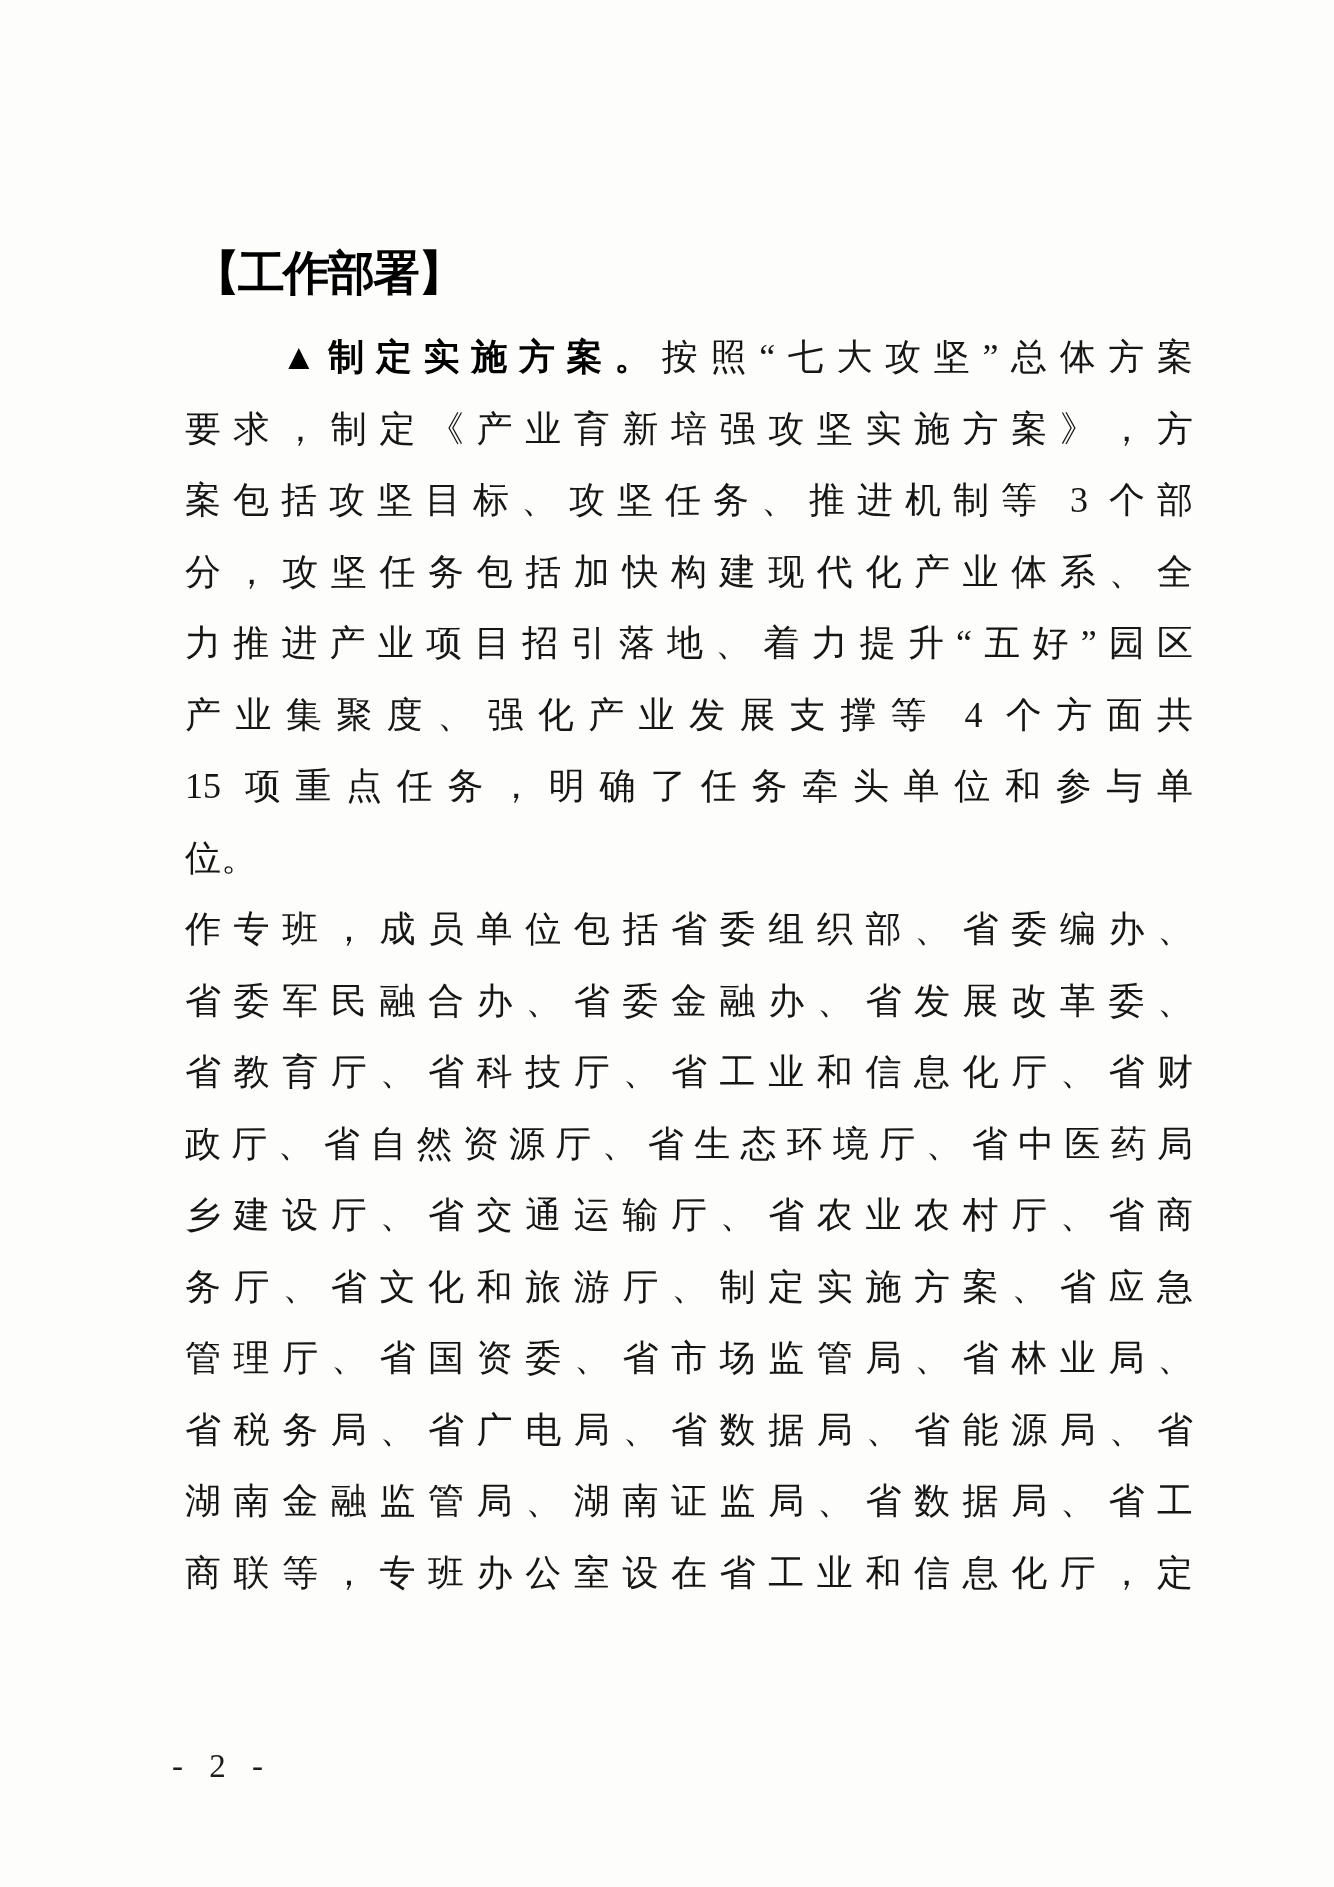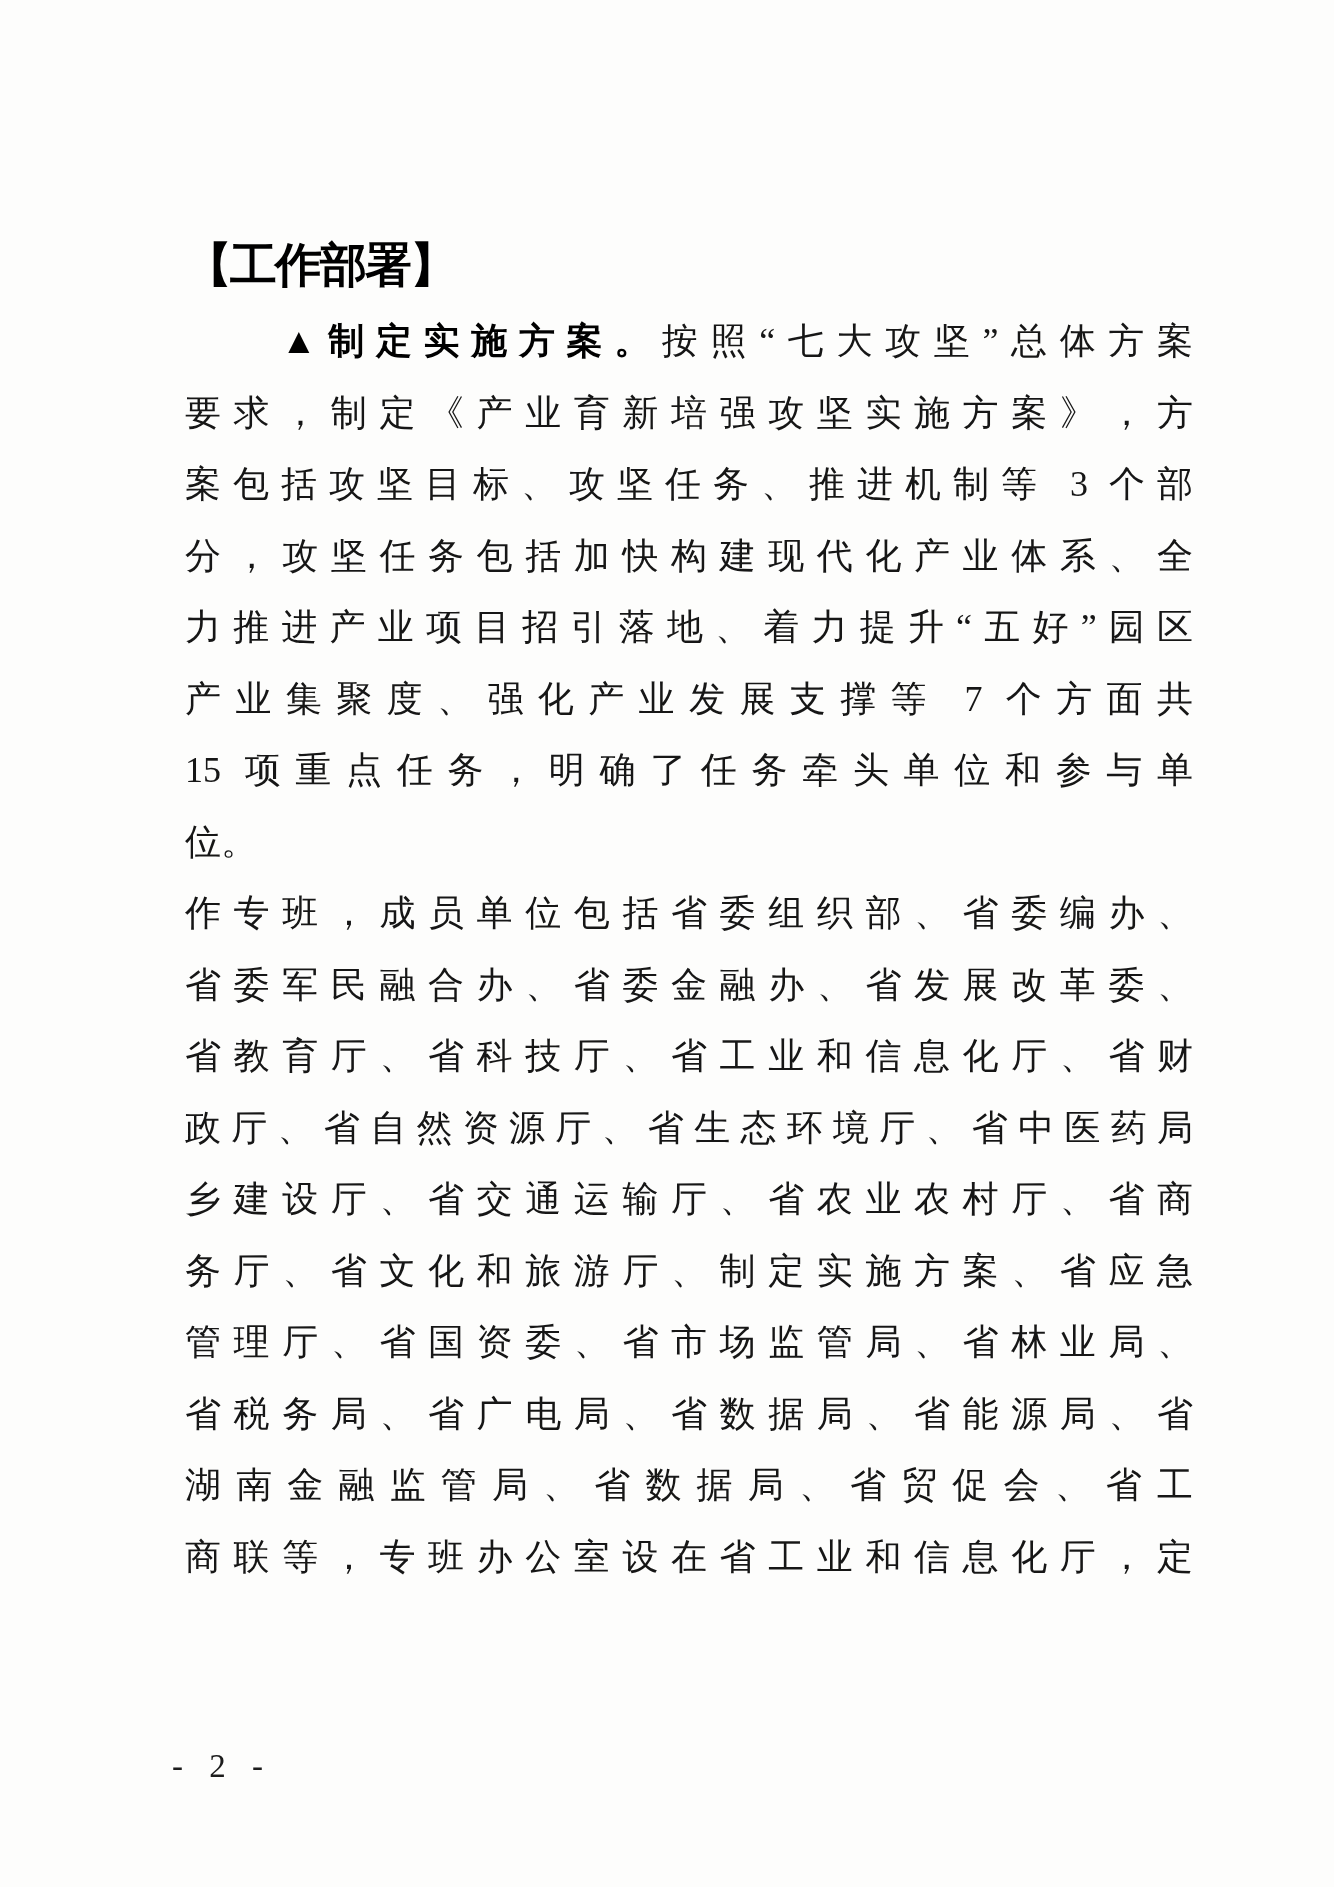--- a/index.html
+++ b/index.html
@@ -25,21 +25,21 @@
     top: 225px;
     width: 1008px;
   }
   .section-title {
     font-family: "Liberation Sans", "DejaVu Sans", sans-serif;
     font-weight: 900;
     font-size: 47px;
     line-height: 80px;
     color: #000;
     letter-spacing: -2px;
-    margin: 0;
+    margin: 8px;
     text-align: left;
   }
   .line {
     font-size: 36px;
     line-height: 71.5px;
     text-align: justify;
     text-align-last: justify;
     text-justify: inter-character;
     color: #161616;
   }
@@ -71,31 +71,31 @@
 <div class="page">
   <div class="content">
 
     <h1 class="section-title">【工作部署】</h1>
 
     <div class="line first"><span class="para-heading">▲制定实施方案。</span><span>按照“七大攻坚”总体方案</span></div>
     <div class="line">要求，制定《产业育新培强攻坚实施方案》，方</div>
     <div class="line">案包括攻坚目标、攻坚任务、推进机制等 3 个部</div>
     <div class="line">分，攻坚任务包括加快构建现代化产业体系、全</div>
     <div class="line">力推进产业项目招引落地、着力提升“五好”园区</div>
-    <div class="line">产业集聚度、强化产业发展支撑等 7 个方面共</div>
+    <div class="line">产业集聚度、强化产业发展支撑等 4 个方面共</div>
     <div class="line">15 项重点任务，明确了任务牵头单位和参与单</div>
     <div class="line end">位。</div>
 
     <div class="line">作专班，成员单位包括省委组织部、省委编办、</div>
     <div class="line">省委军民融合办、省委金融办、省发展改革委、</div>
     <div class="line">省教育厅、省科技厅、省工业和信息化厅、省财</div>
     <div class="line">政厅、省自然资源厅、省生态环境厅、省中医药局</div>
     <div class="line">乡建设厅、省交通运输厅、省农业农村厅、省商</div>
     <div class="line">务厅、省文化和旅游厅、制定实施方案、省应急</div>
     <div class="line">管理厅、省国资委、省市场监管局、省林业局、</div>
     <div class="line">省税务局、省广电局、省数据局、省能源局、省</div>
-    <div class="line">湖南金融监管局、省数据局、省贸促会、省工</div>
+    <div class="line">湖南金融监管局、湖南证监局、省数据局、省工</div>
     <div class="line">商联等，专班办公室设在省工业和信息化厅，定</div>
 
   </div>
 
   <div class="page-number">- 2 -</div>
 </div>
 
 </body></html>

